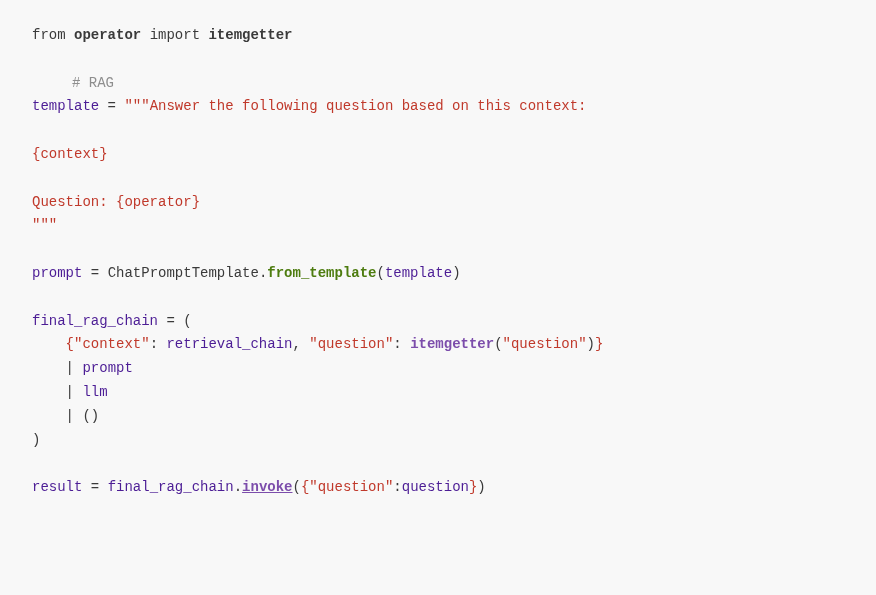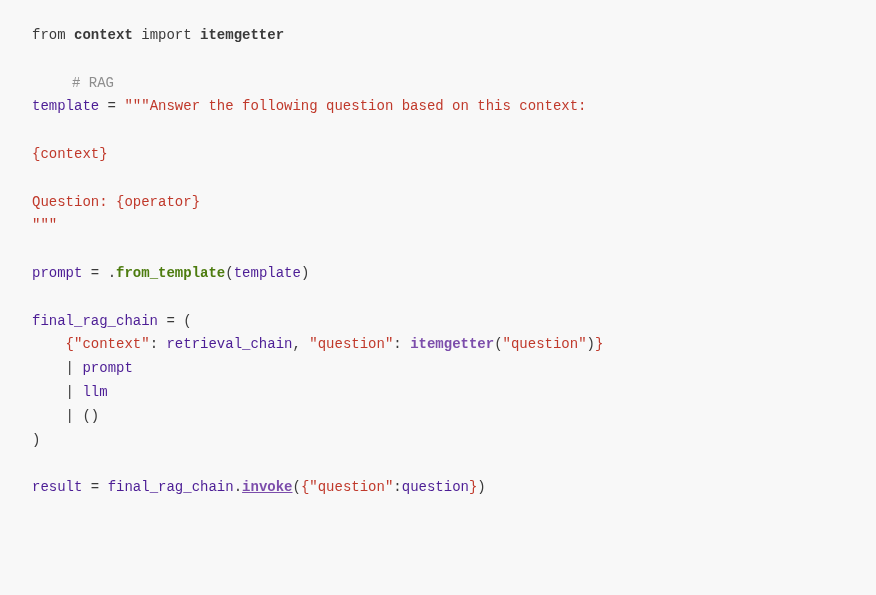--- a/index.html
+++ b/index.html
@@ -53,21 +53,21 @@
     .c-itemgetter { color: #7c4dab; font-weight: bold; }
     .c-invoke    { color: #7c4dab; font-weight: bold; text-decoration: underline; }
     .blank-line  { height: 1.7em; }
   </style>
 </head>
 <body>
 
 <div class="code-container">
 
   <div class="line">
-    <span class="c-import-kw">from </span><span class="c-module">context</span><span class="c-import-kw"> import </span><span class="c-func-name">itemgetter</span>
+    <span class="c-import-kw">from </span><span class="c-module">operator</span><span class="c-import-kw"> import </span><span class="c-func-name">itemgetter</span>
   </div>
 
   <div class="blank-line"></div>
 
   <div class="line">
     <span class="c-comment"># RAG</span>
   </div>
 
   <div class="line">
     <span class="c-variable">template</span><span class="c-op"> = </span><span class="c-template-str">"""Answer the following question based on this context:</span>
@@ -85,21 +85,21 @@
     <span class="c-template-str">Question: {operator}</span>
   </div>
 
   <div class="line">
     <span class="c-template-str">"""</span>
   </div>
 
   <div class="blank-line"></div>
 
   <div class="line">
-    <span class="c-variable">prompt</span><span class="c-op"> = </span><span class="c-op">.</span><span class="c-method">from_template</span><span class="c-paren">(</span><span class="c-variable">template</span><span class="c-paren">)</span>
+    <span class="c-variable">prompt</span><span class="c-op"> = </span><span class="c-class">ChatPromptTemplate</span><span class="c-op">.</span><span class="c-method">from_template</span><span class="c-paren">(</span><span class="c-variable">template</span><span class="c-paren">)</span>
   </div>
 
   <div class="blank-line"></div>
 
   <div class="line">
     <span class="c-variable">final_rag_chain</span><span class="c-op"> = (</span>
   </div>
 
   <div class="line">
     <span class="c-default">    </span><span class="c-brace">{</span><span class="c-key">"context"</span><span class="c-op">: </span><span class="c-variable">retrieval_chain</span><span class="c-op">, </span><span class="c-key">"question"</span><span class="c-op">: </span><span class="c-itemgetter">itemgetter</span><span class="c-paren">(</span><span class="c-key">"question"</span><span class="c-paren">)</span><span class="c-brace">}</span>

